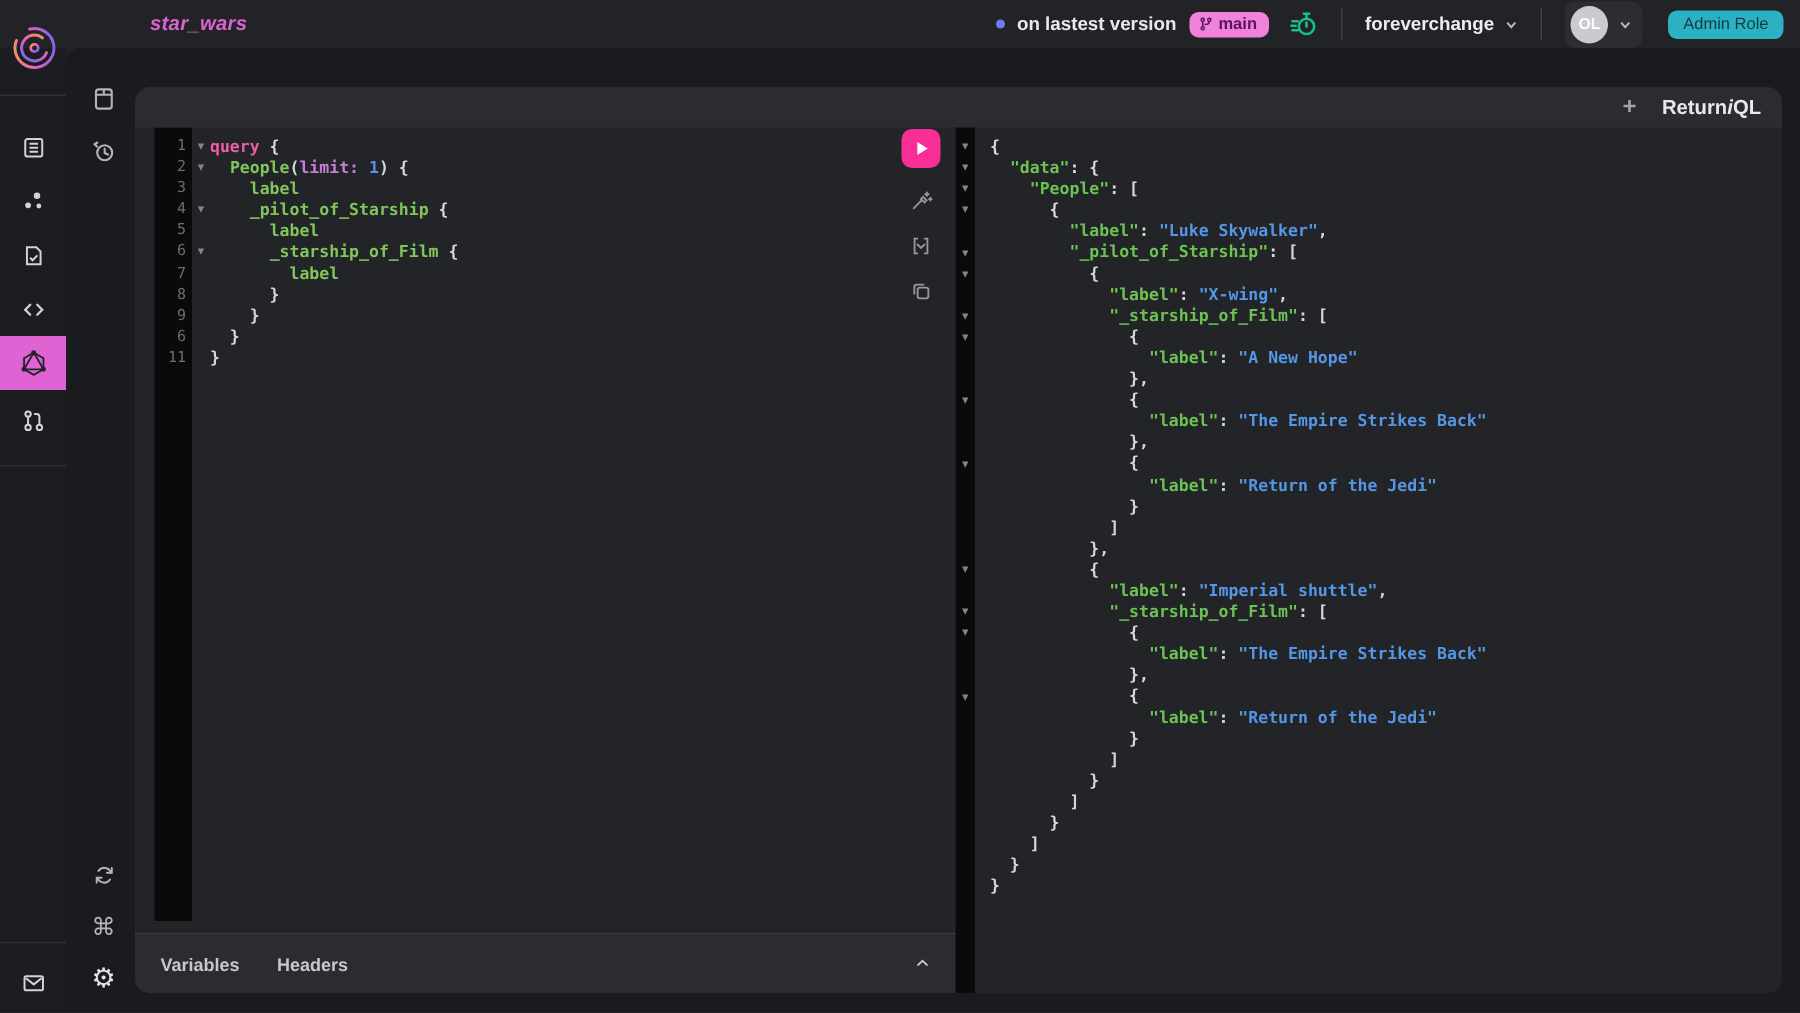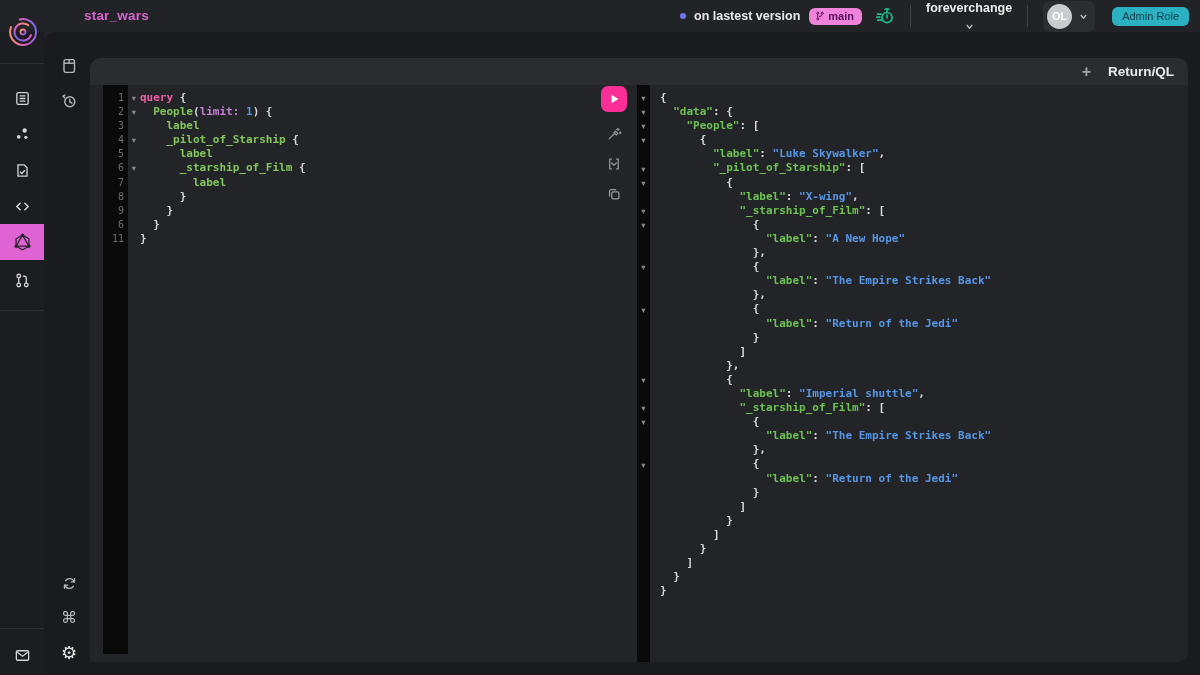--- a/index.html
+++ b/index.html
@@ -1,28 +1,28 @@
 <!DOCTYPE html>
 <html><head>
 <meta charset="utf-8">
 <style>
   * { margin:0; padding:0; box-sizing:border-box; }
   html,body { width:1200px; height:675px; overflow:hidden; }
   body { background:#222327; font-family:"Liberation Sans", sans-serif; position:relative; }
 
   
   .topbar { position:absolute; left:0; top:0; width:1200px; height:32px; background:#222327; z-index:5; }
-  .app-title { position:absolute; left:84px; top:8px; font-size:13.5px; font-weight:bold; color:#d964d0; letter-spacing:.2px; }
+  .app-title { position:absolute; left:100px; top:8px; font-size:13.5px; font-weight:bold; color:#d964d0; letter-spacing:.2px;font-style:italic; }
   .top-right { position:absolute; right:11px; top:0; height:32px; display:flex; align-items:center; }
   .status-dot { width:6px; height:6px; border-radius:50%; background:#6b7bf7; margin-right:8px; }
   .version-text { font-size:12.5px; font-weight:bold; color:#e9eaec; margin-right:9px; }
   .branch-badge { display:flex; align-items:center; gap:3px; background:#ef82d9; color:#5c1260; font-size:11px; font-weight:bold; border-radius:6px; padding:2.5px 8px 2.5px 6px;text-align:center; }
   .stopwatch { color:#17bd8a; margin-left:13px; display:flex; align-items:center; }
   .vdiv { width:1px; height:22px; background:#3f4044; margin:0 15px; }
-  .workspace { display:flex; align-items:center; gap:7px; color:#eceded; font-size:12.5px; font-weight:bold;flex-direction:column; }
+  .workspace { display:flex; align-items:center; gap:7px; color:#eceded; font-size:12.5px; font-weight:bold; }
   .caret { color:#b9babd; display:flex; align-items:center; }
   .avatar-wrap { display:flex; align-items:center; gap:7px; background:#2c2d31; border-radius:7px; padding:3px 7px 3px 4px; }
   .avatar { width:25px; height:25px; border-radius:50%; background:#c9cbce; color:#ffffff; font-size:10.5px; font-weight:bold; display:flex; align-items:center; justify-content:center; }
   .role-badge { background:#2cb1c3; color:#113c45; font-size:11px; font-weight:normal; border-radius:6px; padding:3.5px 10px; margin-left:17px; }
 
   
   .backdrop { position:absolute; left:44px; top:32px; right:0; bottom:0; background:#1a1b1e; border-top-left-radius:10px; }
   .app-sidebar { position:absolute; left:0; top:0; width:44px; height:675px; background:#1c1d20; z-index:4; }
   .sb-div { position:absolute; left:0; width:44px; height:1px; background:#2f3034; }
   .sb-item { position:absolute; left:0; width:44px; height:36px; display:flex; align-items:center; justify-content:center; color:#d3d4d6; }
@@ -305,20 +305,29 @@
               </svg>
           </span>
           <span class="tool-ic">
             <svg width="16" height="16" viewBox="0 0 18 18" fill="none" stroke="currentColor" stroke-width="1.4">
                 <rect x="6.5" y="6.5" width="8" height="8" rx="1.5"></rect>
                 <path d="M11.5 4.2 H5.7 A1.7 1.7 0 0 0 4 5.9 V11.7"></path>
               </svg>
           </span>
         </div>
       </div>
+      <div class="varbar">
+        <span class="varbar-tab">Variables</span>
+        <span class="varbar-tab">Headers</span>
+        <span class="varbar-chevron">
+          <svg width="12" height="12" viewBox="0 0 18 18" fill="none" stroke="currentColor" stroke-width="1.8" stroke-linecap="round">
+              <path d="M4.5 11 L9 6.8 L13.5 11"></path>
+            </svg>
+        </span>
+      </div>
     </div>
 
     <div class="resp-gutter" id="r-gutter">
         <span class="r-fold" style="top: 9px;">▾</span>
         <span class="r-fold" style="top: 23.1px;">▾</span>
         <span class="r-fold" style="top: 37.2px;">▾</span>
         <span class="r-fold" style="top: 51.3px;">▾</span>
         <span class="r-fold" style="top: 79.5px;">▾</span>
         <span class="r-fold" style="top: 93.6px;">▾</span>
         <span class="r-fold" style="top: 121.8px;">▾</span>

